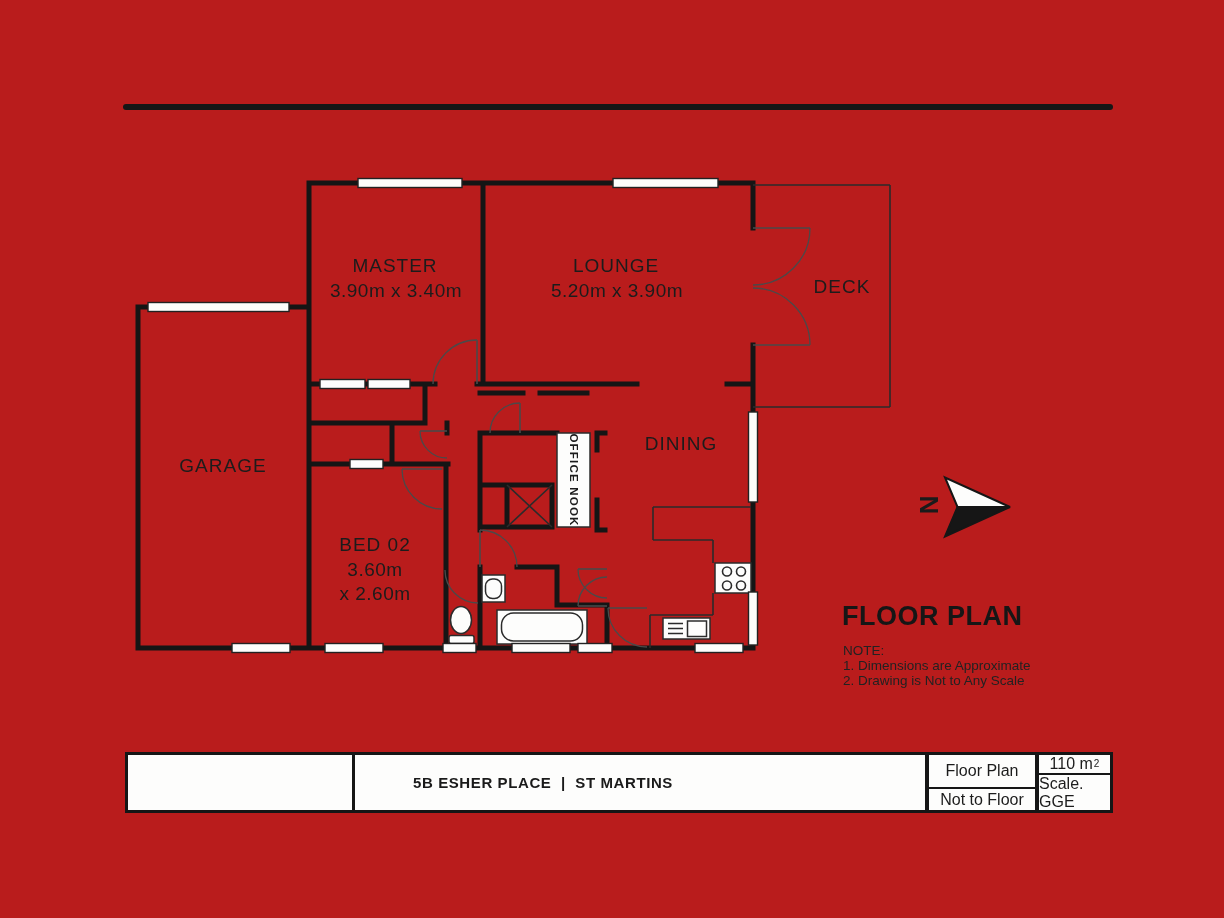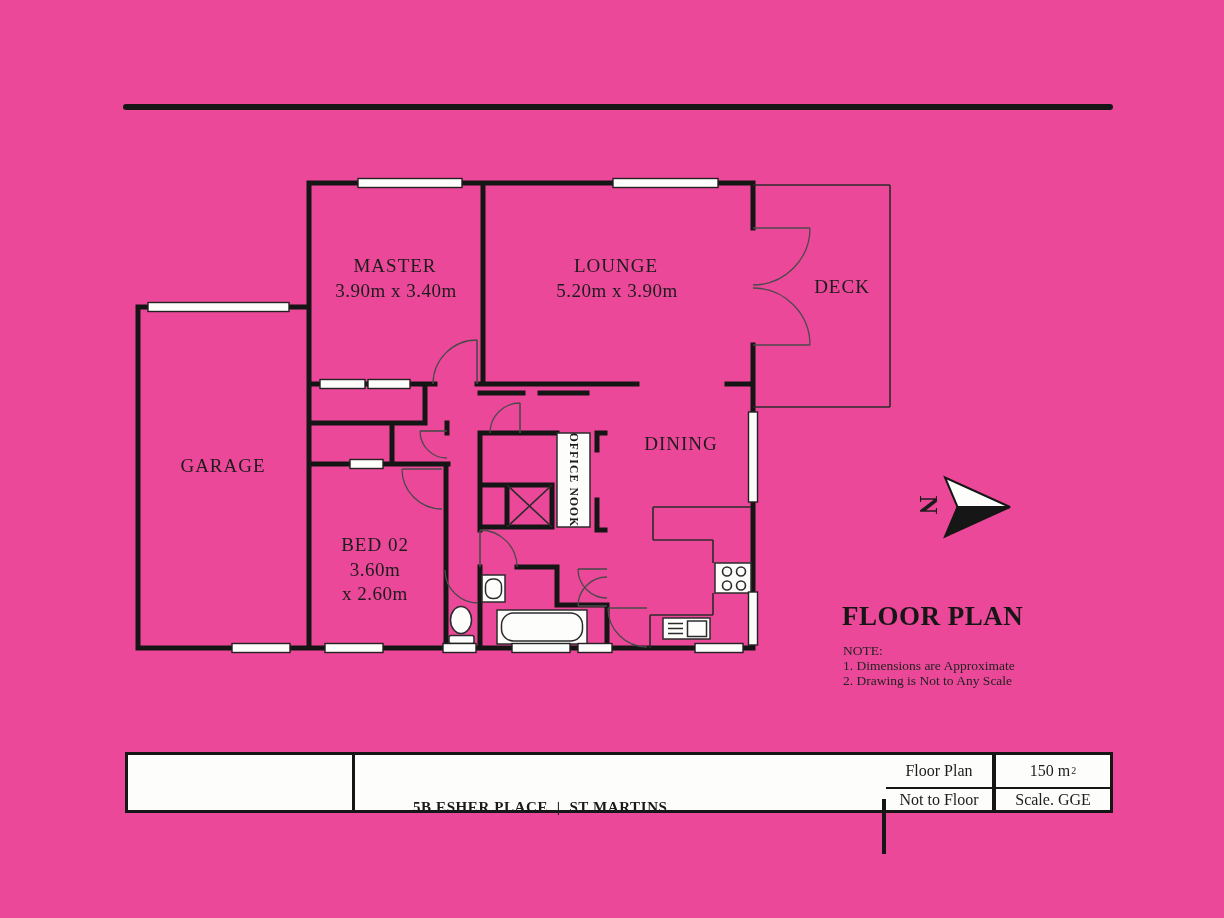--- a/index.html
+++ b/index.html
@@ -5,22 +5,21 @@
   html,body{margin:0;padding:0;}
   body{
     width:1224px;height:918px;
     background:#f4f4f2;
     font-family:"Liberation Sans", sans-serif;
     position:relative;
     overflow:hidden;
   }
   .page{
     position:absolute;left:0;top:0;width:1224px;height:918px;
-    background:#ec4899;
-    font-family:Liberation Serif, serif;
+    background:#b91c1c;
   }
   .top-rule{
     position:absolute;left:123px;top:104px;width:990px;height:6px;
     background:#161616;border-radius:3px;
   }
   svg.plan{position:absolute;left:0;top:0;}
   .wall{stroke:#151515;stroke-width:5;fill:none;stroke-linecap:square;}
   .thin{stroke:#2b2b2b;stroke-width:1.6;fill:none;}
   .fixture{stroke:#2b2b2b;stroke-width:1.5;fill:#fdfdfc;}
   .arc{stroke:#4a4a4a;stroke-width:1.3;fill:none;}
@@ -33,21 +32,21 @@
   .notetitle{fill:#222;font-size:13.5px;}
   .noteline{fill:#222;font-size:13.5px;}
   .northN{fill:#1b1b1b;font-size:26px;font-weight:bold;}
 
   .title-block{
     position:absolute;left:125px;top:752px;width:982px;height:55px;
     border:3px solid #161616;background:#fdfdfc;display:flex;
   }
   .tb-cell{height:100%;box-sizing:border-box;}
   .tb-a{width:227px;border-right:3px solid #161616;}
-  .tb-b{width:531px;border-right:4px solid #161616;display:flex;align-items:flex-start;padding-left:58px;margin-top:44px;}
+  .tb-b{width:574px;border-right:4px solid #161616;display:flex;align-items:center;padding-left:58px;}
   .tb-b span{font-size:15px;font-weight:bold;letter-spacing:0.6px;color:#1a1a1a;white-space:pre;}
   .tb-col{display:flex;flex-direction:column;box-sizing:border-box;}
   .tb-c{width:110px;border-right:4px solid #161616;}
   .tb-d{flex:1;}
   .tb-row1{flex:32;display:flex;align-items:center;justify-content:center;
     border-bottom:2px solid #161616;font-size:16px;color:#1c1c1c;}
   .tb-row2{flex:21;display:flex;align-items:center;justify-content:center;
     font-size:16px;color:#1c1c1c;}
   .tb-row1 sup{font-size:10px;line-height:0;margin-left:1px;}
 </style>
@@ -214,20 +213,20 @@
     <div class="tb-cell tb-a"></div>
     <div class="tb-cell tb-b">
       <span>5B ESHER PLACE  |  ST MARTINS</span>
     </div>
     <div class="tb-cell tb-col tb-c">
       <div class="tb-row1">Floor Plan</div>
       <div class="tb-row2">Not to Floor</div>
     </div>
     <div class="tb-cell tb-col tb-d">
       <div class="tb-row1">
-        <span>150 m</span>
+        <span>110 m</span>
           <sup>2</sup>
       </div>
       <div class="tb-row2">Scale. GGE</div>
     </div>
   </div>
 
 </div>
 
 </body></html>

